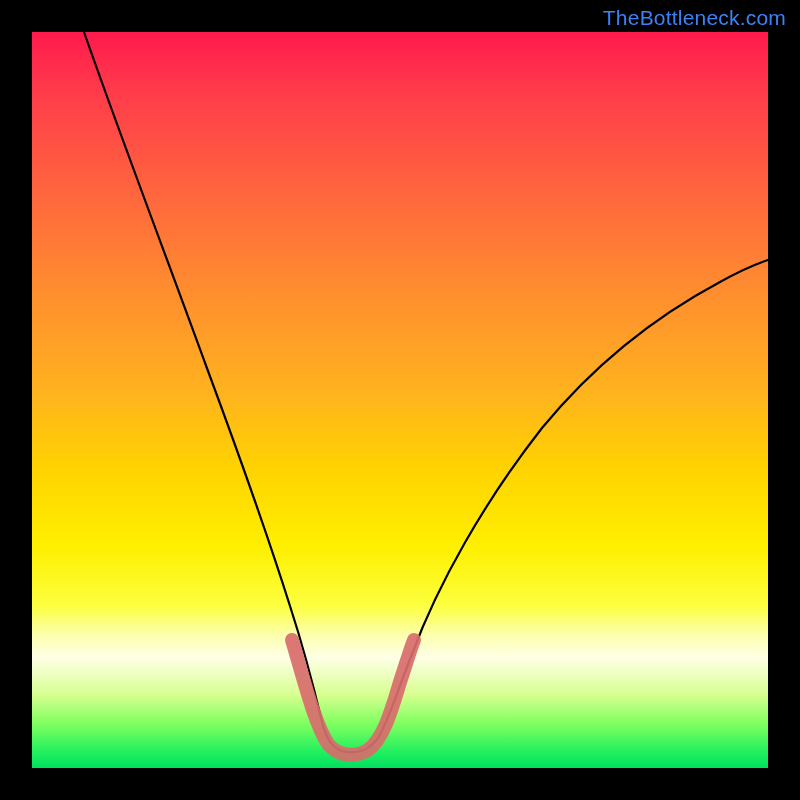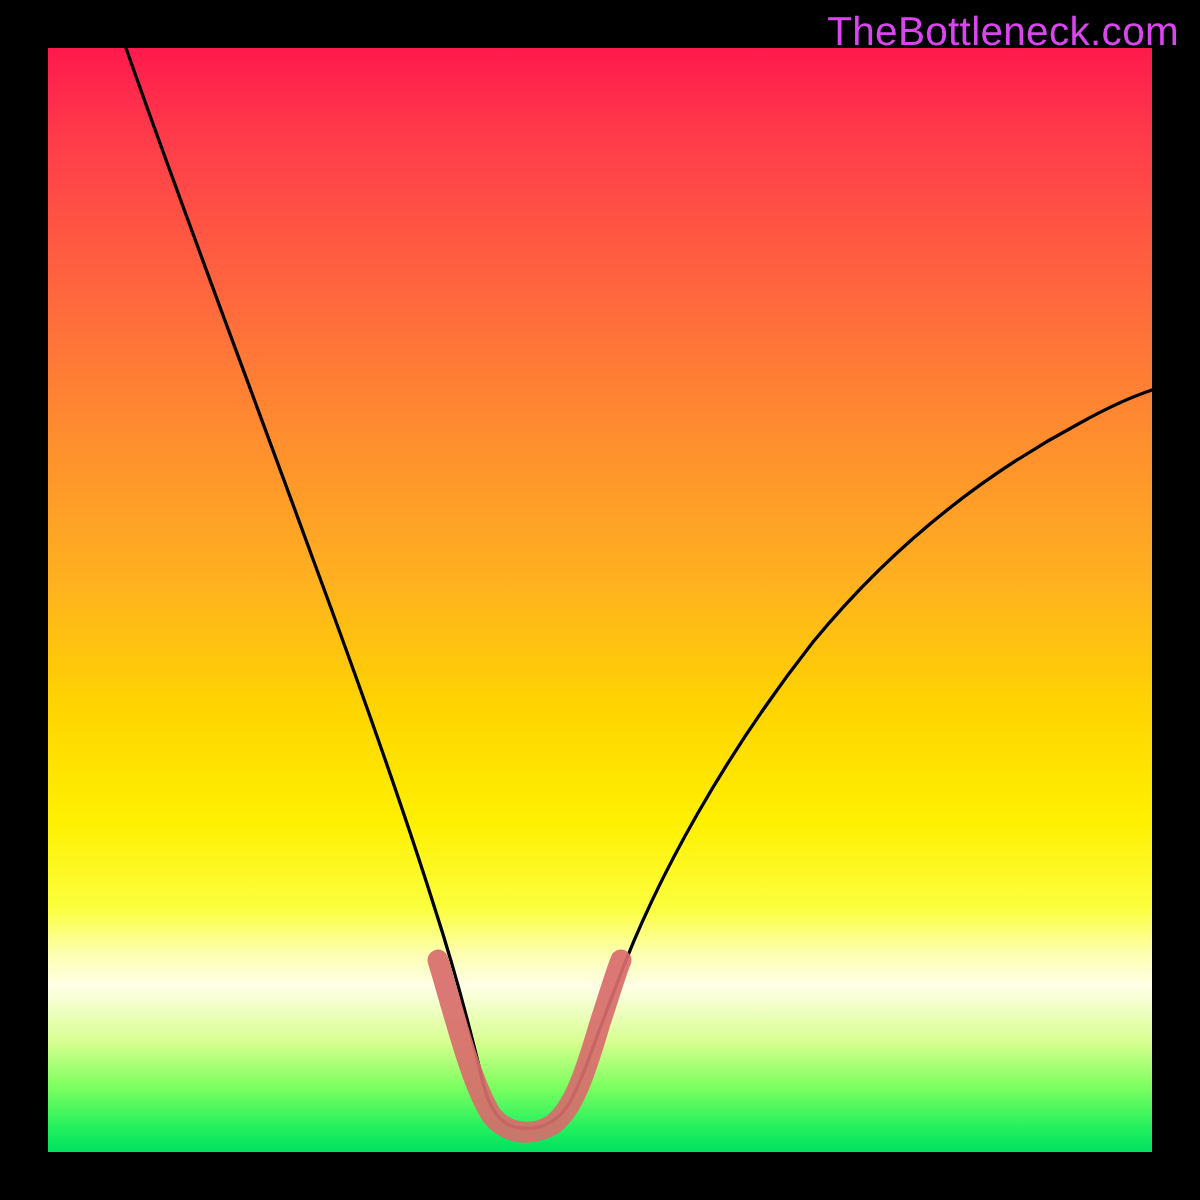--- a/index.html
+++ b/index.html
@@ -41,22 +41,22 @@
       #d8ff90 90%,
       #7fff60 94%,
       #1eef5e 98%,
       #00e060 100%
     );
   }
   .watermark {
     position: absolute;
     top: 6px;
     right: 14px;
-    color: #d946ef;
-    font-size: 27px;
+    color: #3b82f6;
+    font-size: 21px;
     letter-spacing: 0.2px;
     font-weight: 400;
   }
   svg.curve {
     position: absolute;
     top: 0;
     left: 0;
     width: 736px;
     height: 736px;
     overflow: visible;

